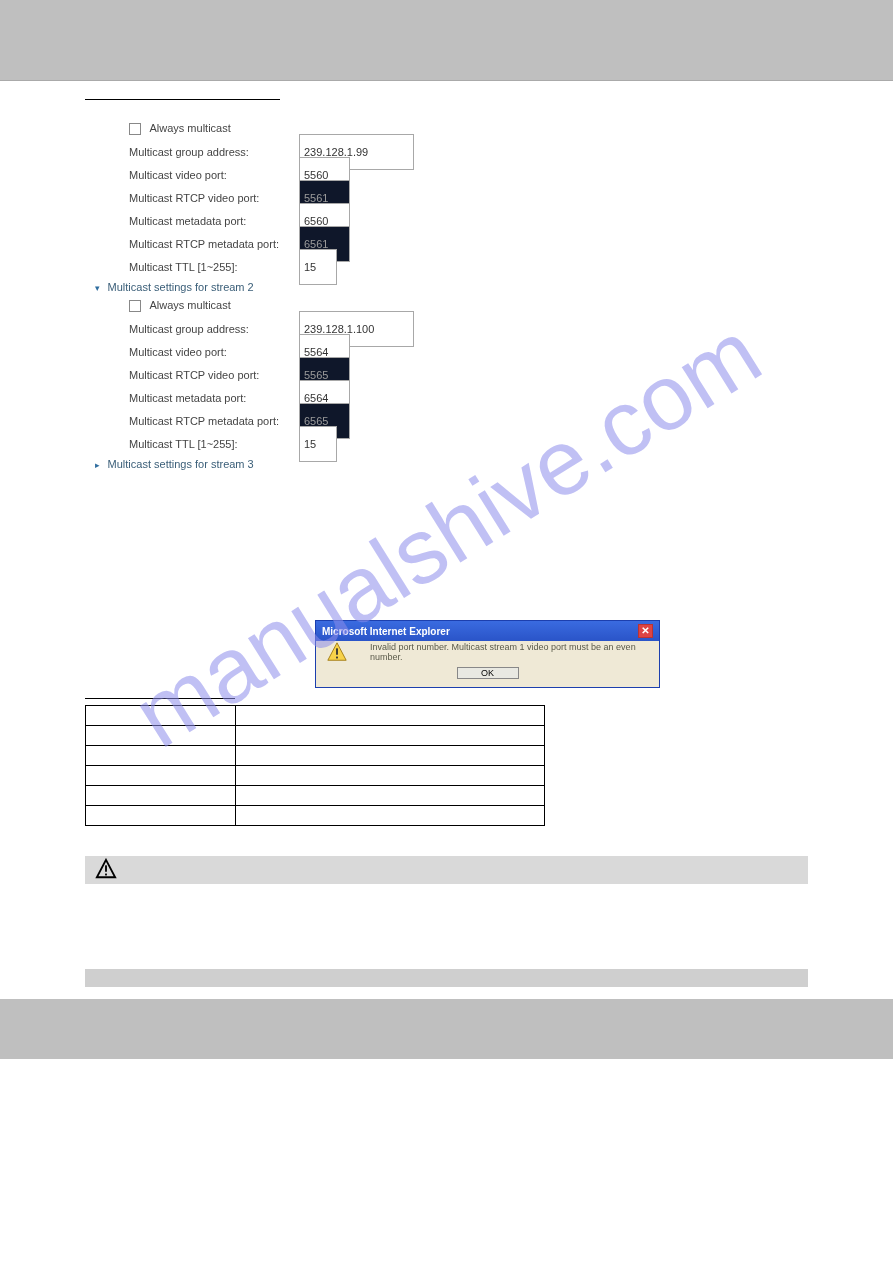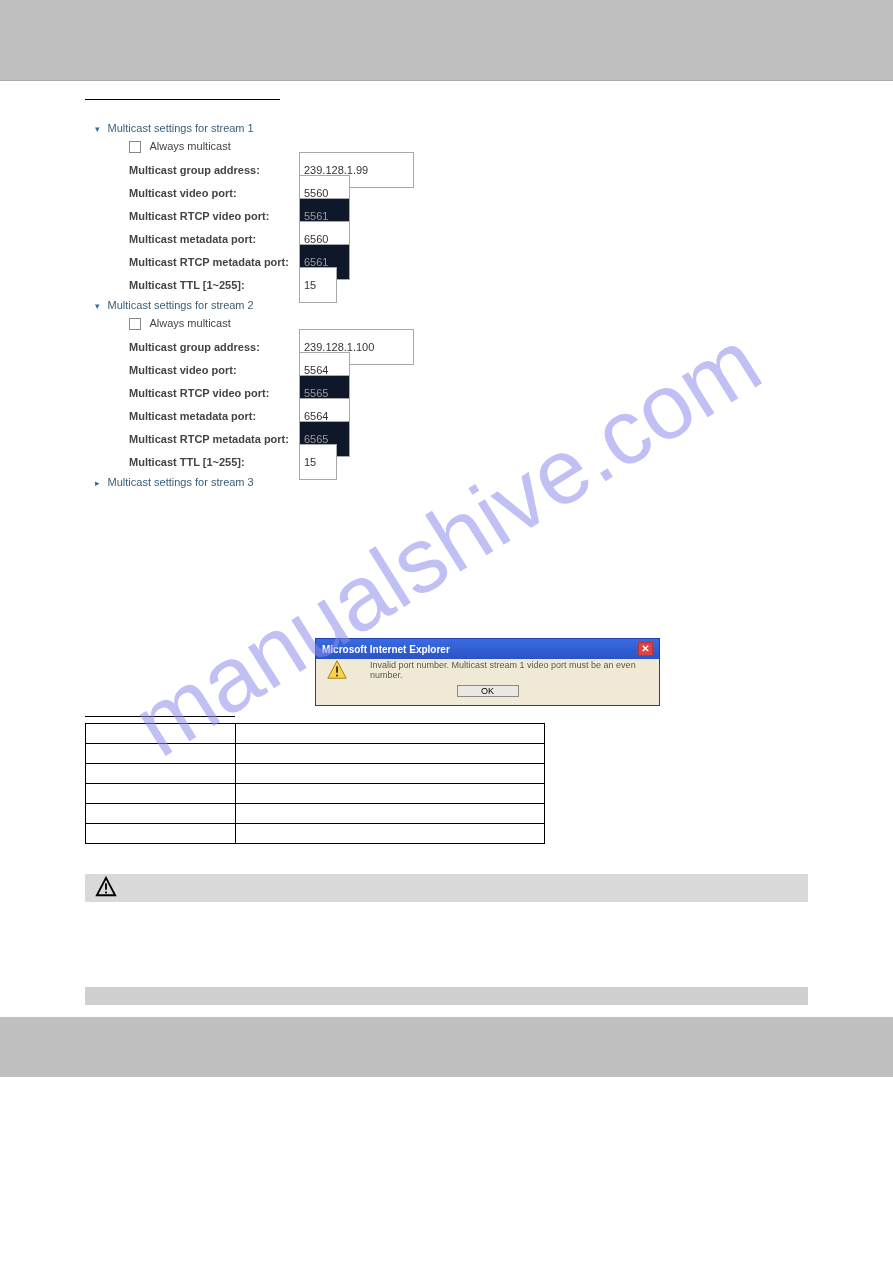--- a/index.html
+++ b/index.html
@@ -13,21 +13,21 @@
     pointer-events: none; user-select: none; white-space: nowrap; z-index: 5;
     font-family: Arial, sans-serif;
   }
   .heading-underline { width: 195px; height: 1px; background: #000; margin: 8px 0 22px 0; }
   .pad-left { padding-left: 10px; }
   .panel { font-size: 11px; color: #444; position: relative; }
   .toggle-line { color: #3a5e78; font-size: 11px; margin: 4px 0 6px 0; }
   .toggle-icon { color: #2f6d9f; margin-right: 5px; font-size: 9px; display: inline-block; }
   .row { display: flex; align-items: center; margin: 2px 0; padding-left: 34px; height: 21px; }
   .row-check { padding-left: 34px; margin: 2px 0 6px 0; }
-  .row label.lbl { width: 170px; color: #444; font-size: 11px; font-weight: bold; }
+  .row label.lbl { width: 170px; color: #444; font-size: 11px; }
   .chk { width: 12px; height: 12px; border: 1px solid #888; display: inline-block; margin-right: 6px; vertical-align: middle; background: #fff; }
   .inp { height: 36px; border: 1px solid #a8a8a8; padding: 8px 4px; font-size: 11px; color: #333; }
   .inp-wide { width: 115px; }
   .inp-mid { width: 51px; }
   .inp-sm { width: 38px; }
   .inp.disabled { background: #0f172a; color: #9b9b9b; }
   .dialog-wrap { margin: 150px 0 10px 230px; width: 345px; }
   .dialog { border: 1px solid #1c3fae; background: #efe9d6; font-size: 9px; }
   .dialog-title {
     background: linear-gradient(#3a6be0,#2a54c8); color: #fff; padding: 3px 6px;
@@ -55,24 +55,20 @@
 <hr class="hr-sep">
 
 <div class="page">
 
   <div class="watermark">manualshive.com</div>
 
   <div class="heading-underline"></div>
 
   <div class="pad-left panel">
 
-    <div class="toggle-line">
-      <span class="toggle-icon">▾</span>
-      <span>Multicast settings for stream 1</span>
-    </div>
     <div class="row-check">
       <span class="chk"></span>
       <span>Always multicast</span>
     </div>
     <div class="row">
       <label class="lbl">Multicast group address:</label>
       <input class="inp inp-wide" value="239.128.1.99" style="">
     </div>
     <div class="row">
       <label class="lbl">Multicast video port:</label>

